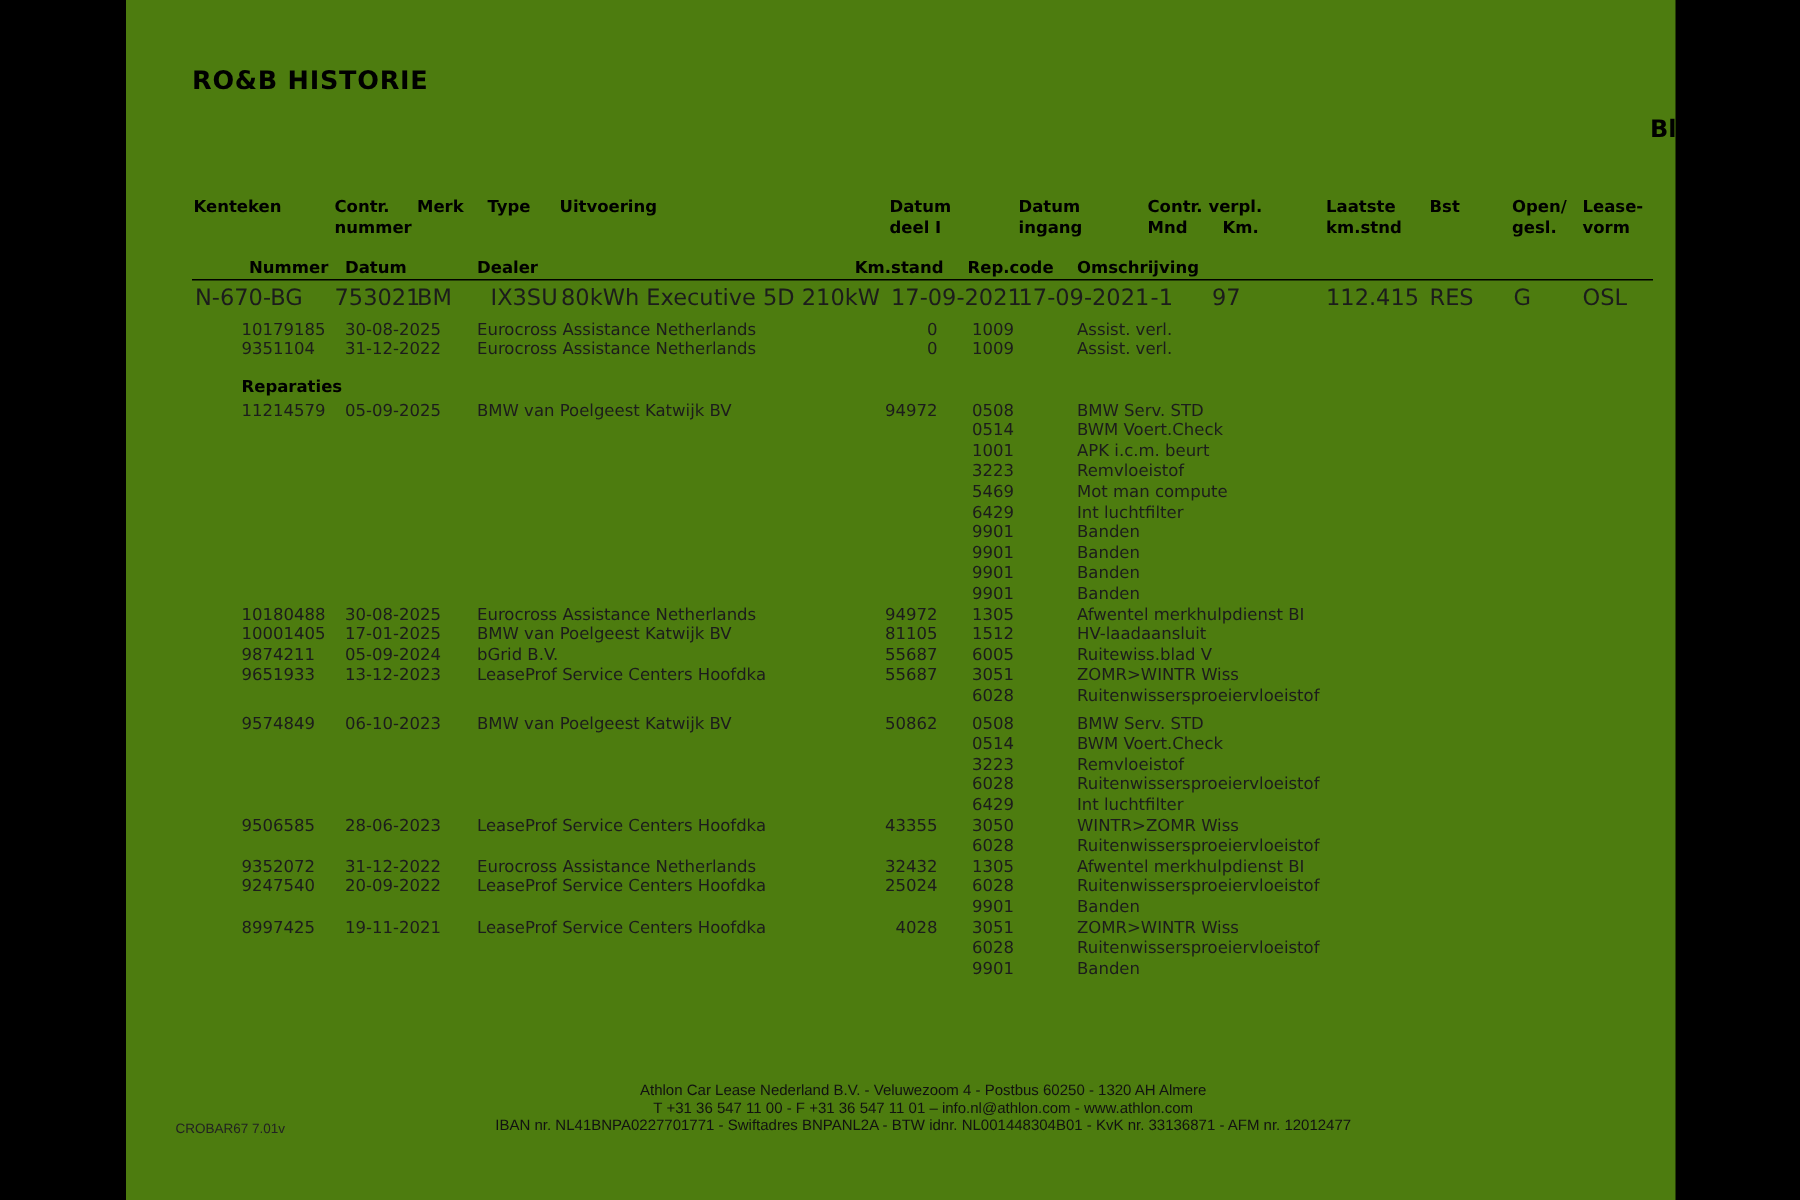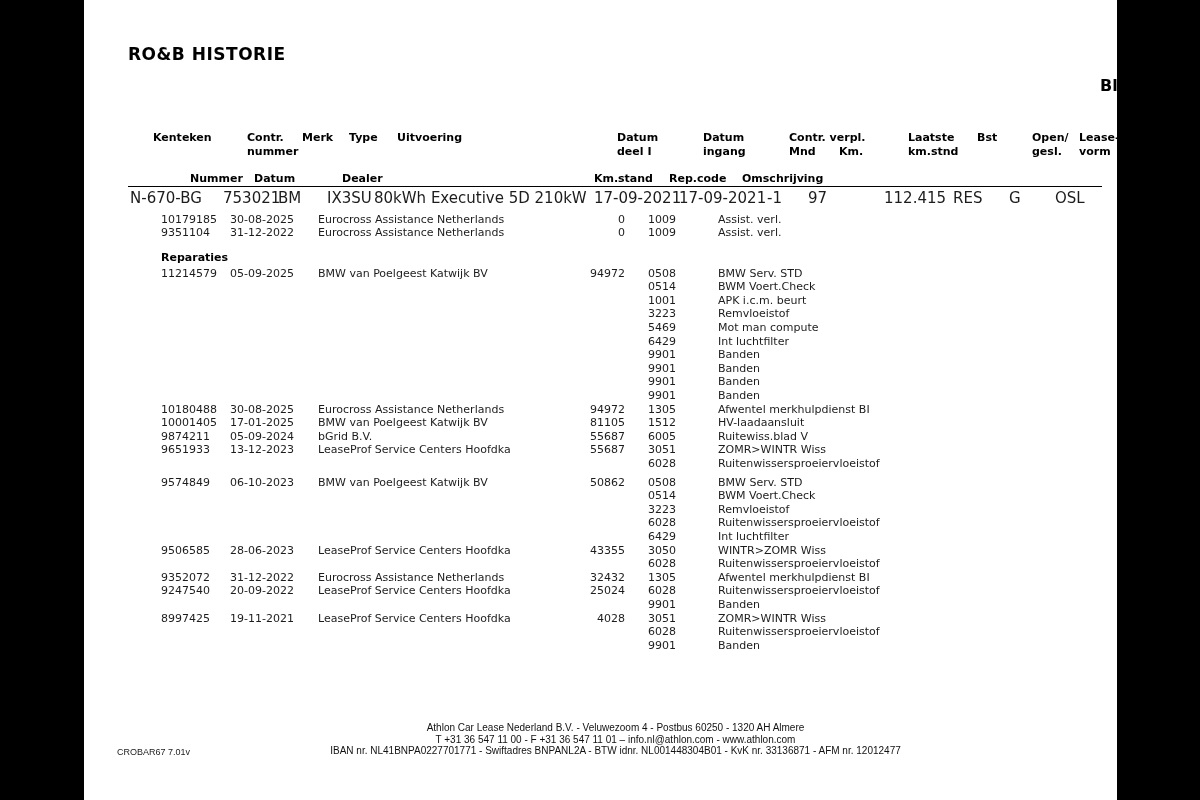--- a/index.html
+++ b/index.html
@@ -1,29 +1,29 @@
 <!DOCTYPE html>
 <html><head>
 <meta charset="utf-8">
 <style>
   html,body{margin:0;padding:0;}
   body{
     width:1200px;height:800px;background:#000;position:relative;overflow:hidden;
     font-family:"DejaVu Sans",sans-serif;
   }
   .page{
-    position:absolute;left:84px;top:0;width:1033px;height:800px;background:#ffffff;color:#000;
+    position:absolute;left:84px;top:0;width:1033px;height:800px;background:#4d7c0f;color:#000;
   }
   .abs{position:absolute;white-space:pre-line;}
   .title{
     left:44px;top:44px;font-size:17px;font-weight:700;letter-spacing:.5px;
   }
   .bladnr{left:1016px;top:76px;font-size:16px;font-weight:700;}
   
-  .hdr{font-size:11px;font-weight:700;line-height:13.5px;margin-left:24px;}
+  .hdr{font-size:11px;font-weight:700;line-height:13.5px;}
   .h-kenteken{left:45px;top:131px;}
   .h-contr{left:139px;top:131px;}
   .h-merk{left:194px;top:131px;}
   .h-type{left:241px;top:131px;}
   .h-uitv{left:289px;top:131px;}
   .h-d1{left:509px;top:131px;}
   .h-d2{left:595px;top:131px;}
   .h-cv{left:681px;top:131px;}
   .h-mnd{left:681px;top:145px;}
   .h-km{left:731px;top:145px;}

